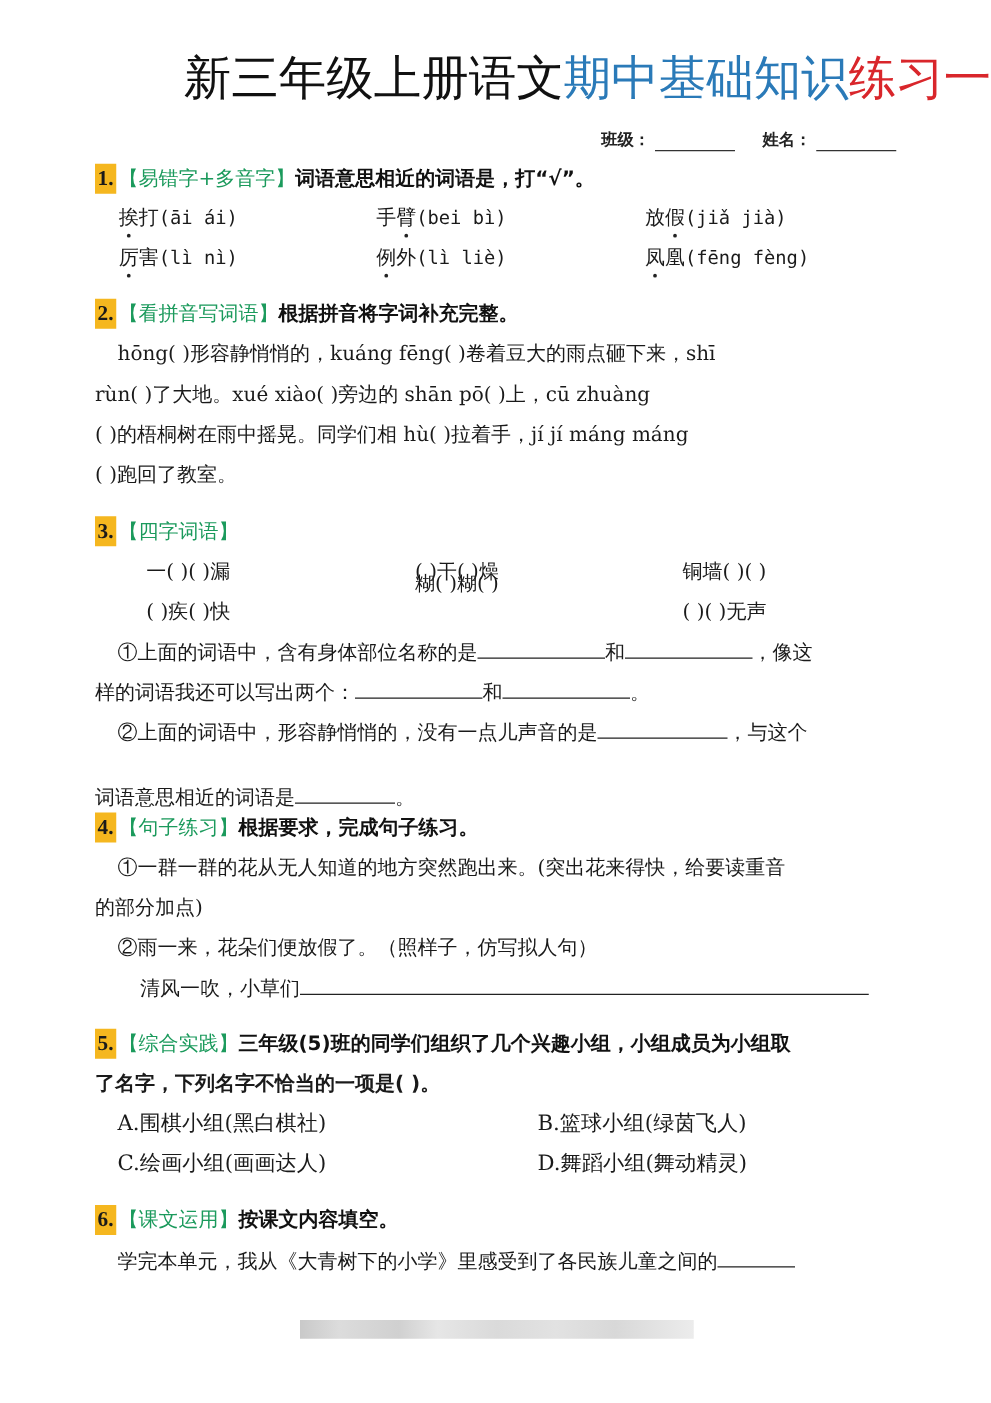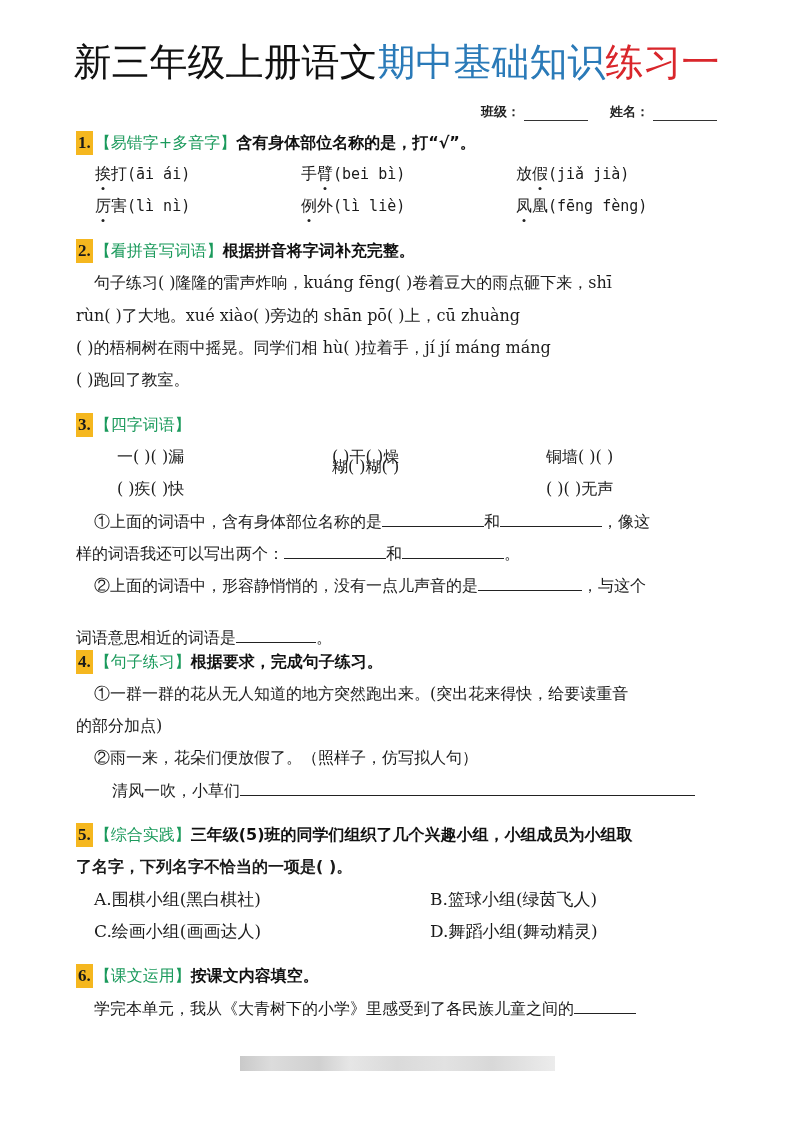--- a/index.html
+++ b/index.html
@@ -6,21 +6,21 @@
     html, body { width: 793px; height: 1122px; background: #ffffff; overflow: hidden; }
     body {
       font-family: "DejaVu Serif", "Liberation Serif", serif;
       color: #1a1a1a;
       position: relative;
     }
     .page { position: absolute; left: 0; top: 0; width: 793px; height: 1122px; }
 
     .title {
       position: absolute; left: 0; right: 0; top: 38px;
-      text-align: center;
+      text-align: right;
       font-family: "DejaVu Sans", "Liberation Sans", sans-serif;
       font-size: 38px; line-height: 48px; letter-spacing: 0px;
       white-space: nowrap;
     }
     .title .t-black { color: #111111; }
     .title .t-blue { color: #2a7ab8; }
     .title .t-red { color: #d9262b; }
 
     .info {
       position: absolute; top: 103px; right: 76px;
@@ -86,21 +86,21 @@
     </div>
     <div class="field">
       <span>姓名：</span>
       <span class="blank"></span>
     </div>
   </div>
 
   <div class="q-head" style="top:131px;">
     <span class="q-num">1.</span>
     <span class="q-tag">【易错字+多音字】</span>
-    <span class="q-instr">含有身体部位名称的是，打“√”。</span>
+    <span class="q-instr">词语意思相近的词语是，打“√”。</span>
   </div>
 
   <div class="cell" style="left:95px; top:162px;">
     <span class="dotted">挨</span><span>打</span><span class="py">(āi ái)</span>
   </div>
   <div class="cell" style="left:301px; top:162px;">
     <span>手</span><span class="dotted">臂</span><span class="py">(bei bì)</span>
   </div>
   <div class="cell" style="left:516px; top:162px;">
     <span>放</span><span class="dotted">假</span><span class="py">(jiǎ jià)</span>
@@ -113,21 +113,21 @@
   </div>
   <div class="cell" style="left:516px; top:194px;">
     <span class="dotted">凤</span><span>凰</span><span class="py">(fēng fèng)</span>
   </div>
 
   <div class="q-head" style="top:239px;">
     <span class="q-num">2.</span>
     <span class="q-tag">【看拼音写词语】</span>
     <span class="q-instr">根据拼音将字词补充完整。</span>
   </div>
-  <div class="line" style="top:271px; padding-left:18px;">句子练习(   )隆隆的雷声炸响，kuáng fēng(     )卷着豆大的雨点砸下来，shī</div>
+  <div class="line" style="top:271px; padding-left:18px;">hōng(   )形容静悄悄的，kuáng fēng(     )卷着豆大的雨点砸下来，shī</div>
   <div class="line" style="top:304px;">rùn(     )了大地。xué xiào(     )旁边的 shān pō(     )上，cū zhuàng</div>
   <div class="line" style="top:336px;">(      )的梧桐树在雨中摇晃。同学们相 hù(   )拉着手，jí jí máng máng</div>
   <div class="line" style="top:368px;">(        )跑回了教室。</div>
 
   <div class="q-head" style="top:413px;">
     <span class="q-num">3.</span>
     <span class="q-tag">【四字词语】</span>
   </div>
   <div class="cell" style="left:117px; top:445px;">一(   )(   )漏</div>
   <div class="cell" style="left:332px; top:445px;">(   )干(   )燥</div>

